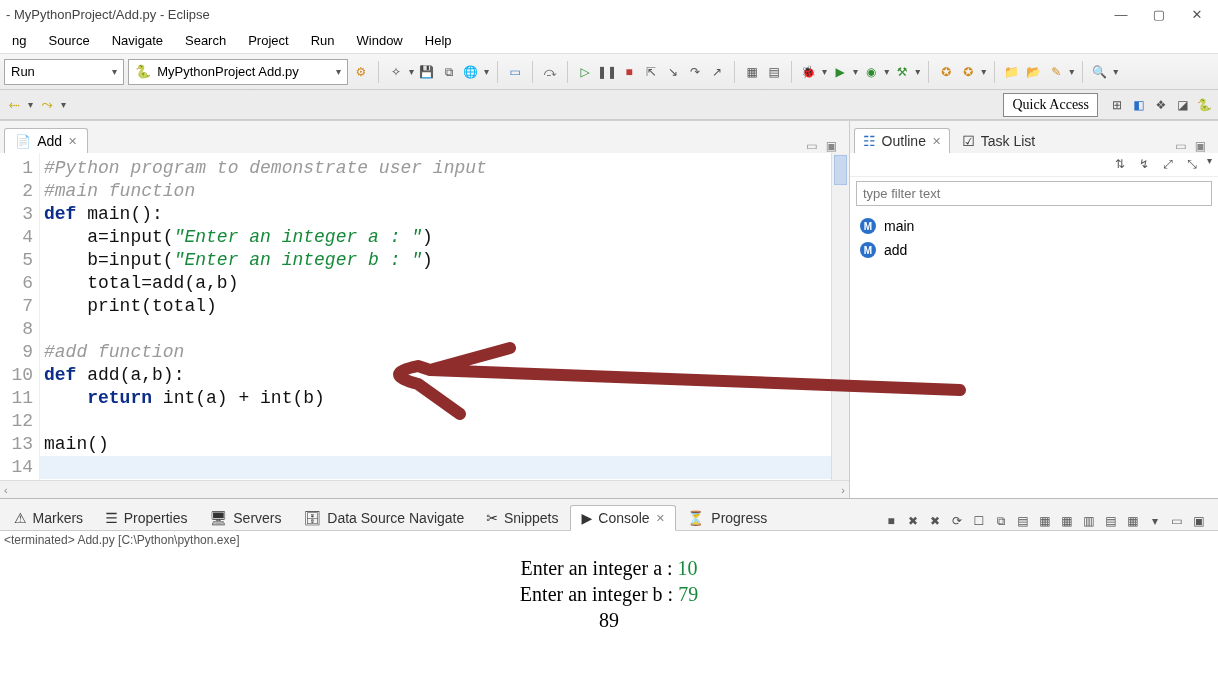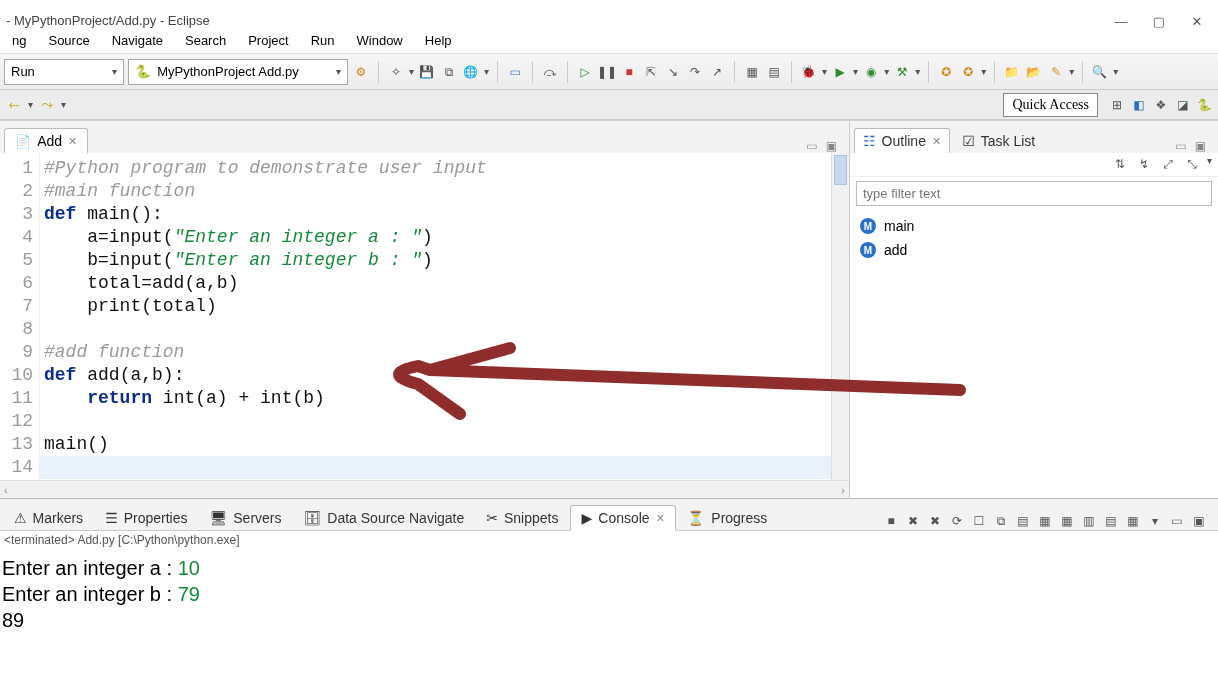--- a/index.html
+++ b/index.html
@@ -9,21 +9,21 @@
     background: #fff;
     color: #000;
     width: 1218px;
     height: 676px;
     overflow: hidden;
     position: relative;
   }
   .title-bar {
     height: 28px;
     display: flex;
-    align-items: flex-end;
+    align-items: center;
     padding: 0 6px;
     background: #fff;
     color: #444;
     font-size: 13px;
   }
   .title-bar .title { flex: 1; }
   .win-controls { display: flex; gap: 24px; margin-right: 8px; }
   .win-controls span { width: 14px; height: 14px; display:inline-flex; align-items:center; justify-content:center; color:#555; }
 
   .menu-bar {
@@ -172,24 +172,25 @@
     padding:0 4px; background:#f3f3f3;
     border-bottom:1px solid #ccc;
   }
   .btab { display:flex; align-items:center; gap:6px; padding:4px 10px; font-size:14px; color:#333;}
   .btab.active { background:#fff; border:1px solid #bbb; border-bottom:1px solid #fff; border-radius:3px 3px 0 0; position:relative; top:1px;}
   .btab .x { font-size:11px; color:#888;}
   .bottom-toolbar { margin-left:auto; display:flex; gap:4px; color:#888; padding-right:6px;}
   .term-line { height:20px; font-size:12px; color:#555; padding:2px 4px;}
   .console-body {
     flex:1;
-    font-family: Liberation Sans, sans-serif;
+    font-family: Liberation Serif, serif;
     font-size:20px; line-height:26px;
     padding:4px 2px;
     overflow:auto;
+    text-align:center;
   }
   .console-body .val { color:#168a3a; }
   .arrow-annot { position:absolute; pointer-events:none; }
   .chev { font-size:10px; color:#555; }
   .pydev-icon { color:#3a7a2a; font-size:13px; }
 </style>
 </head>
 <body>
 
 <div class="title-bar">

